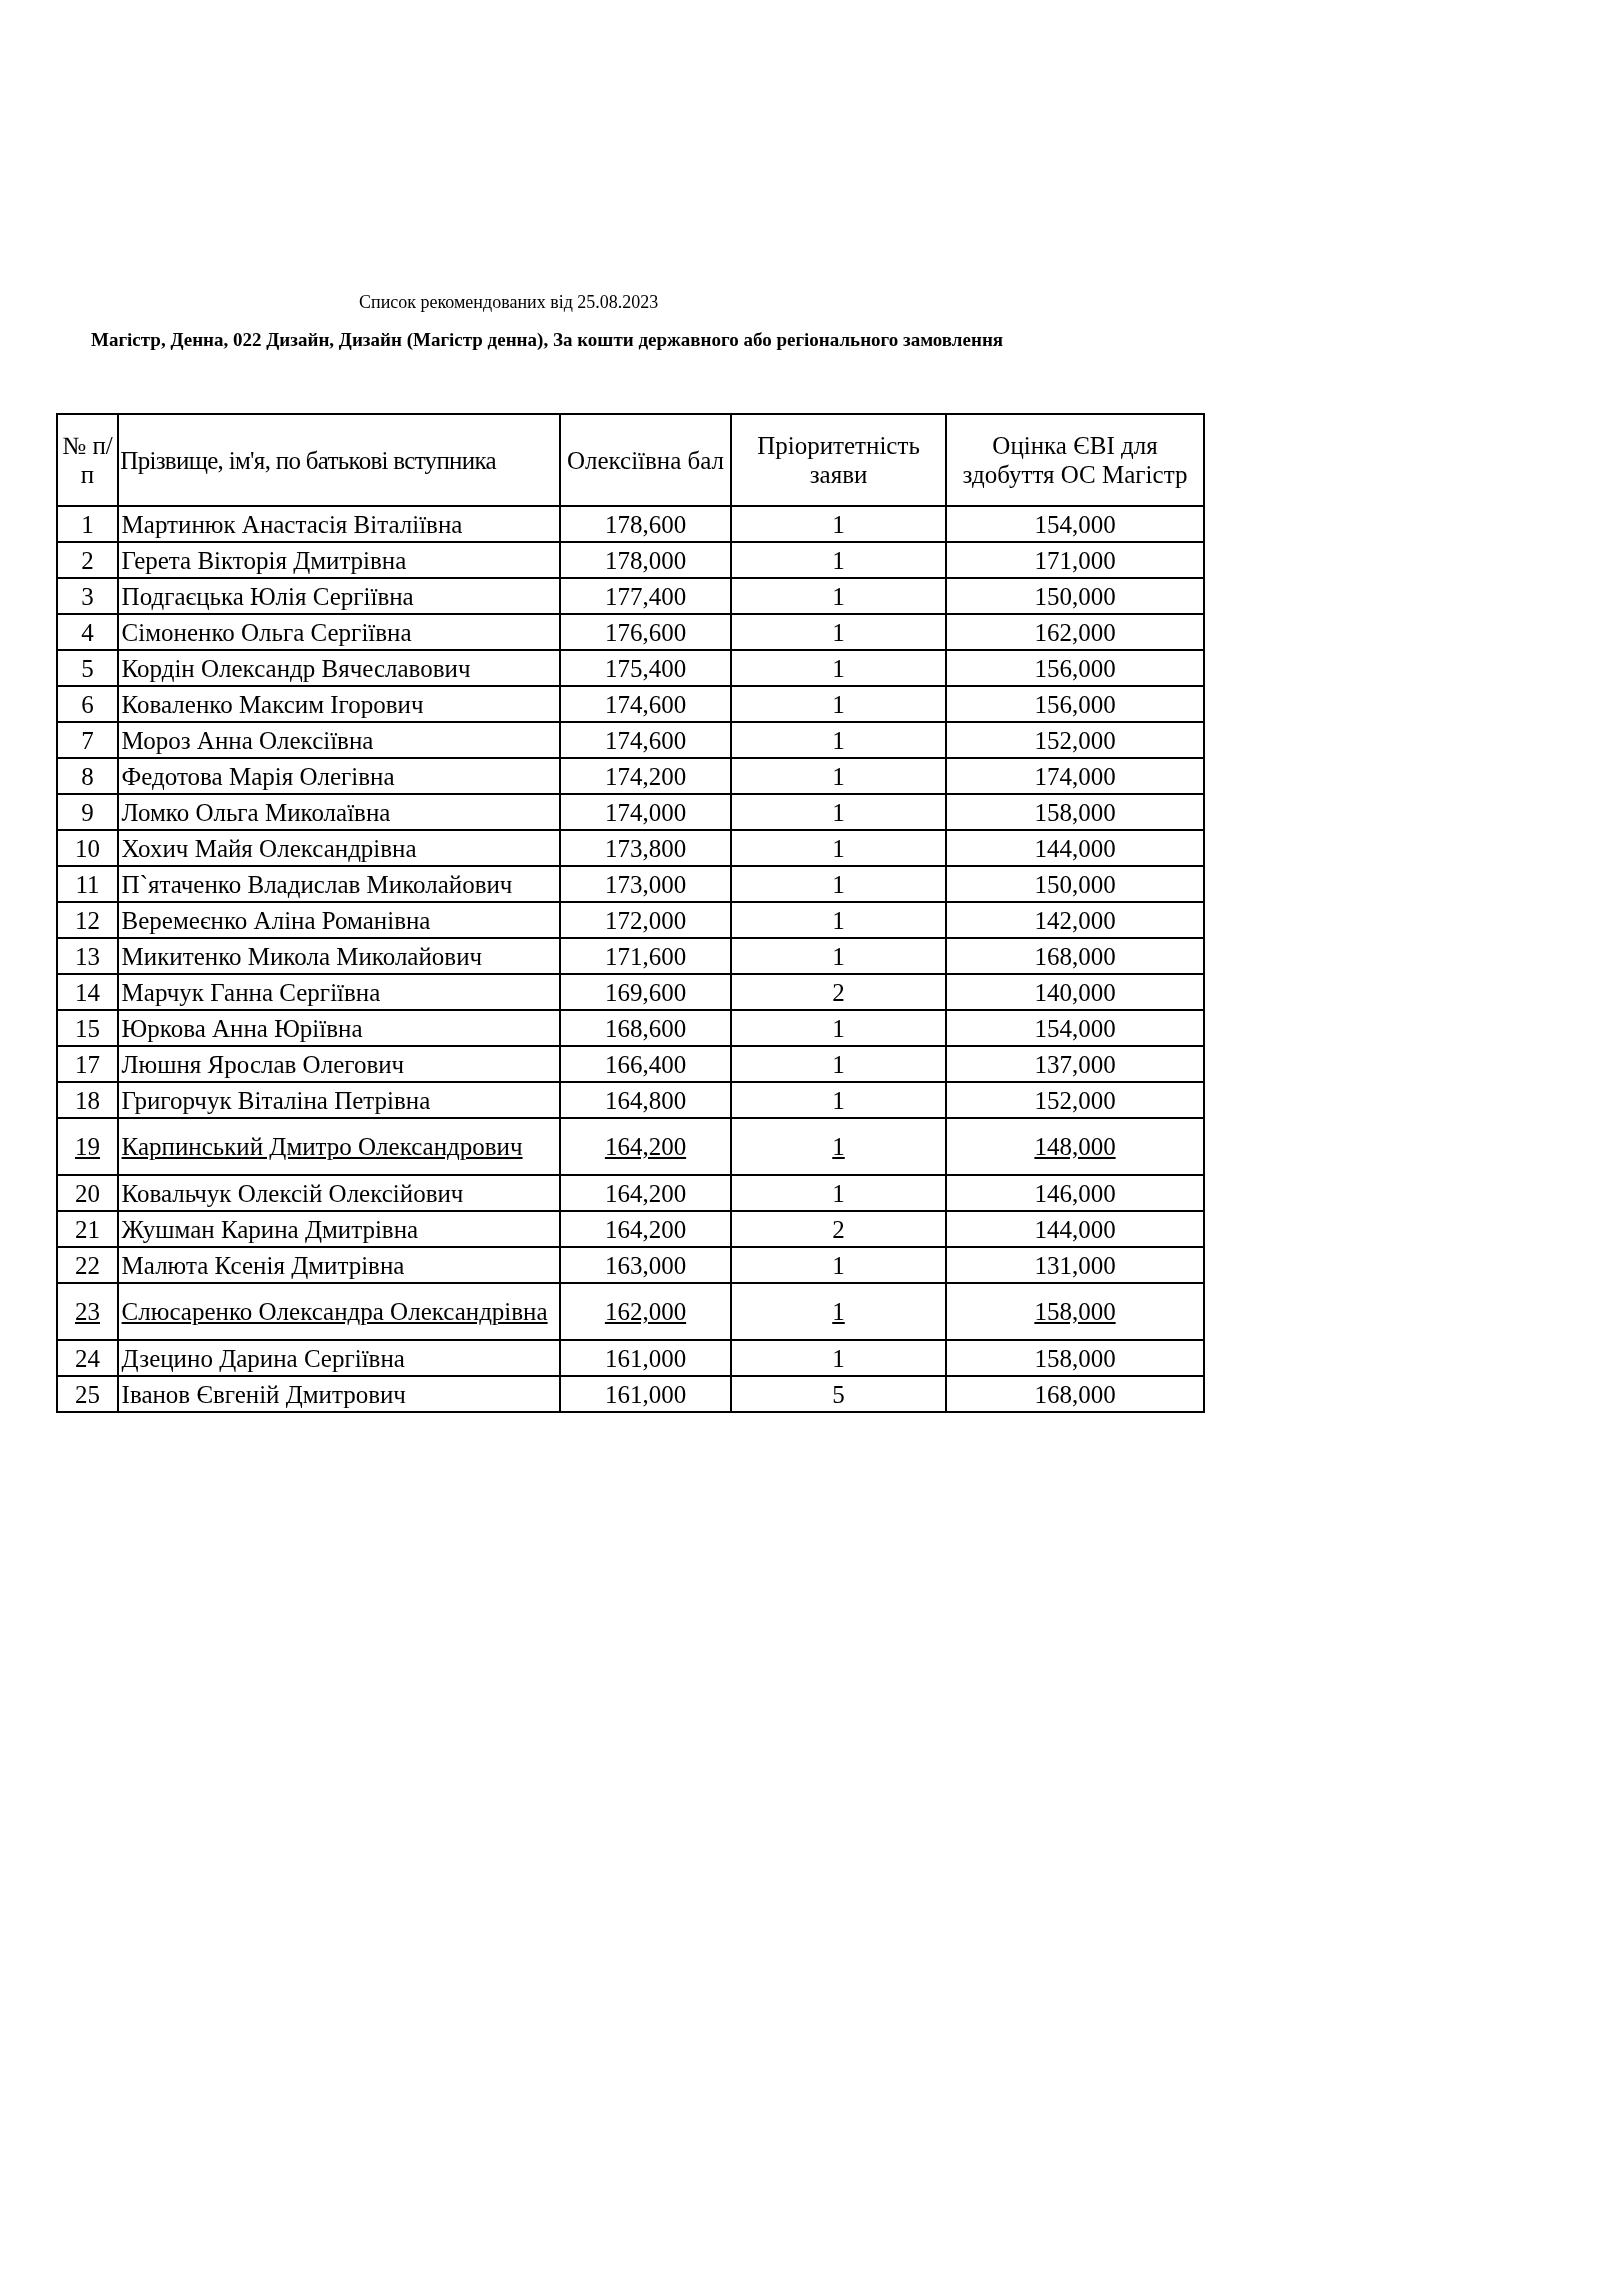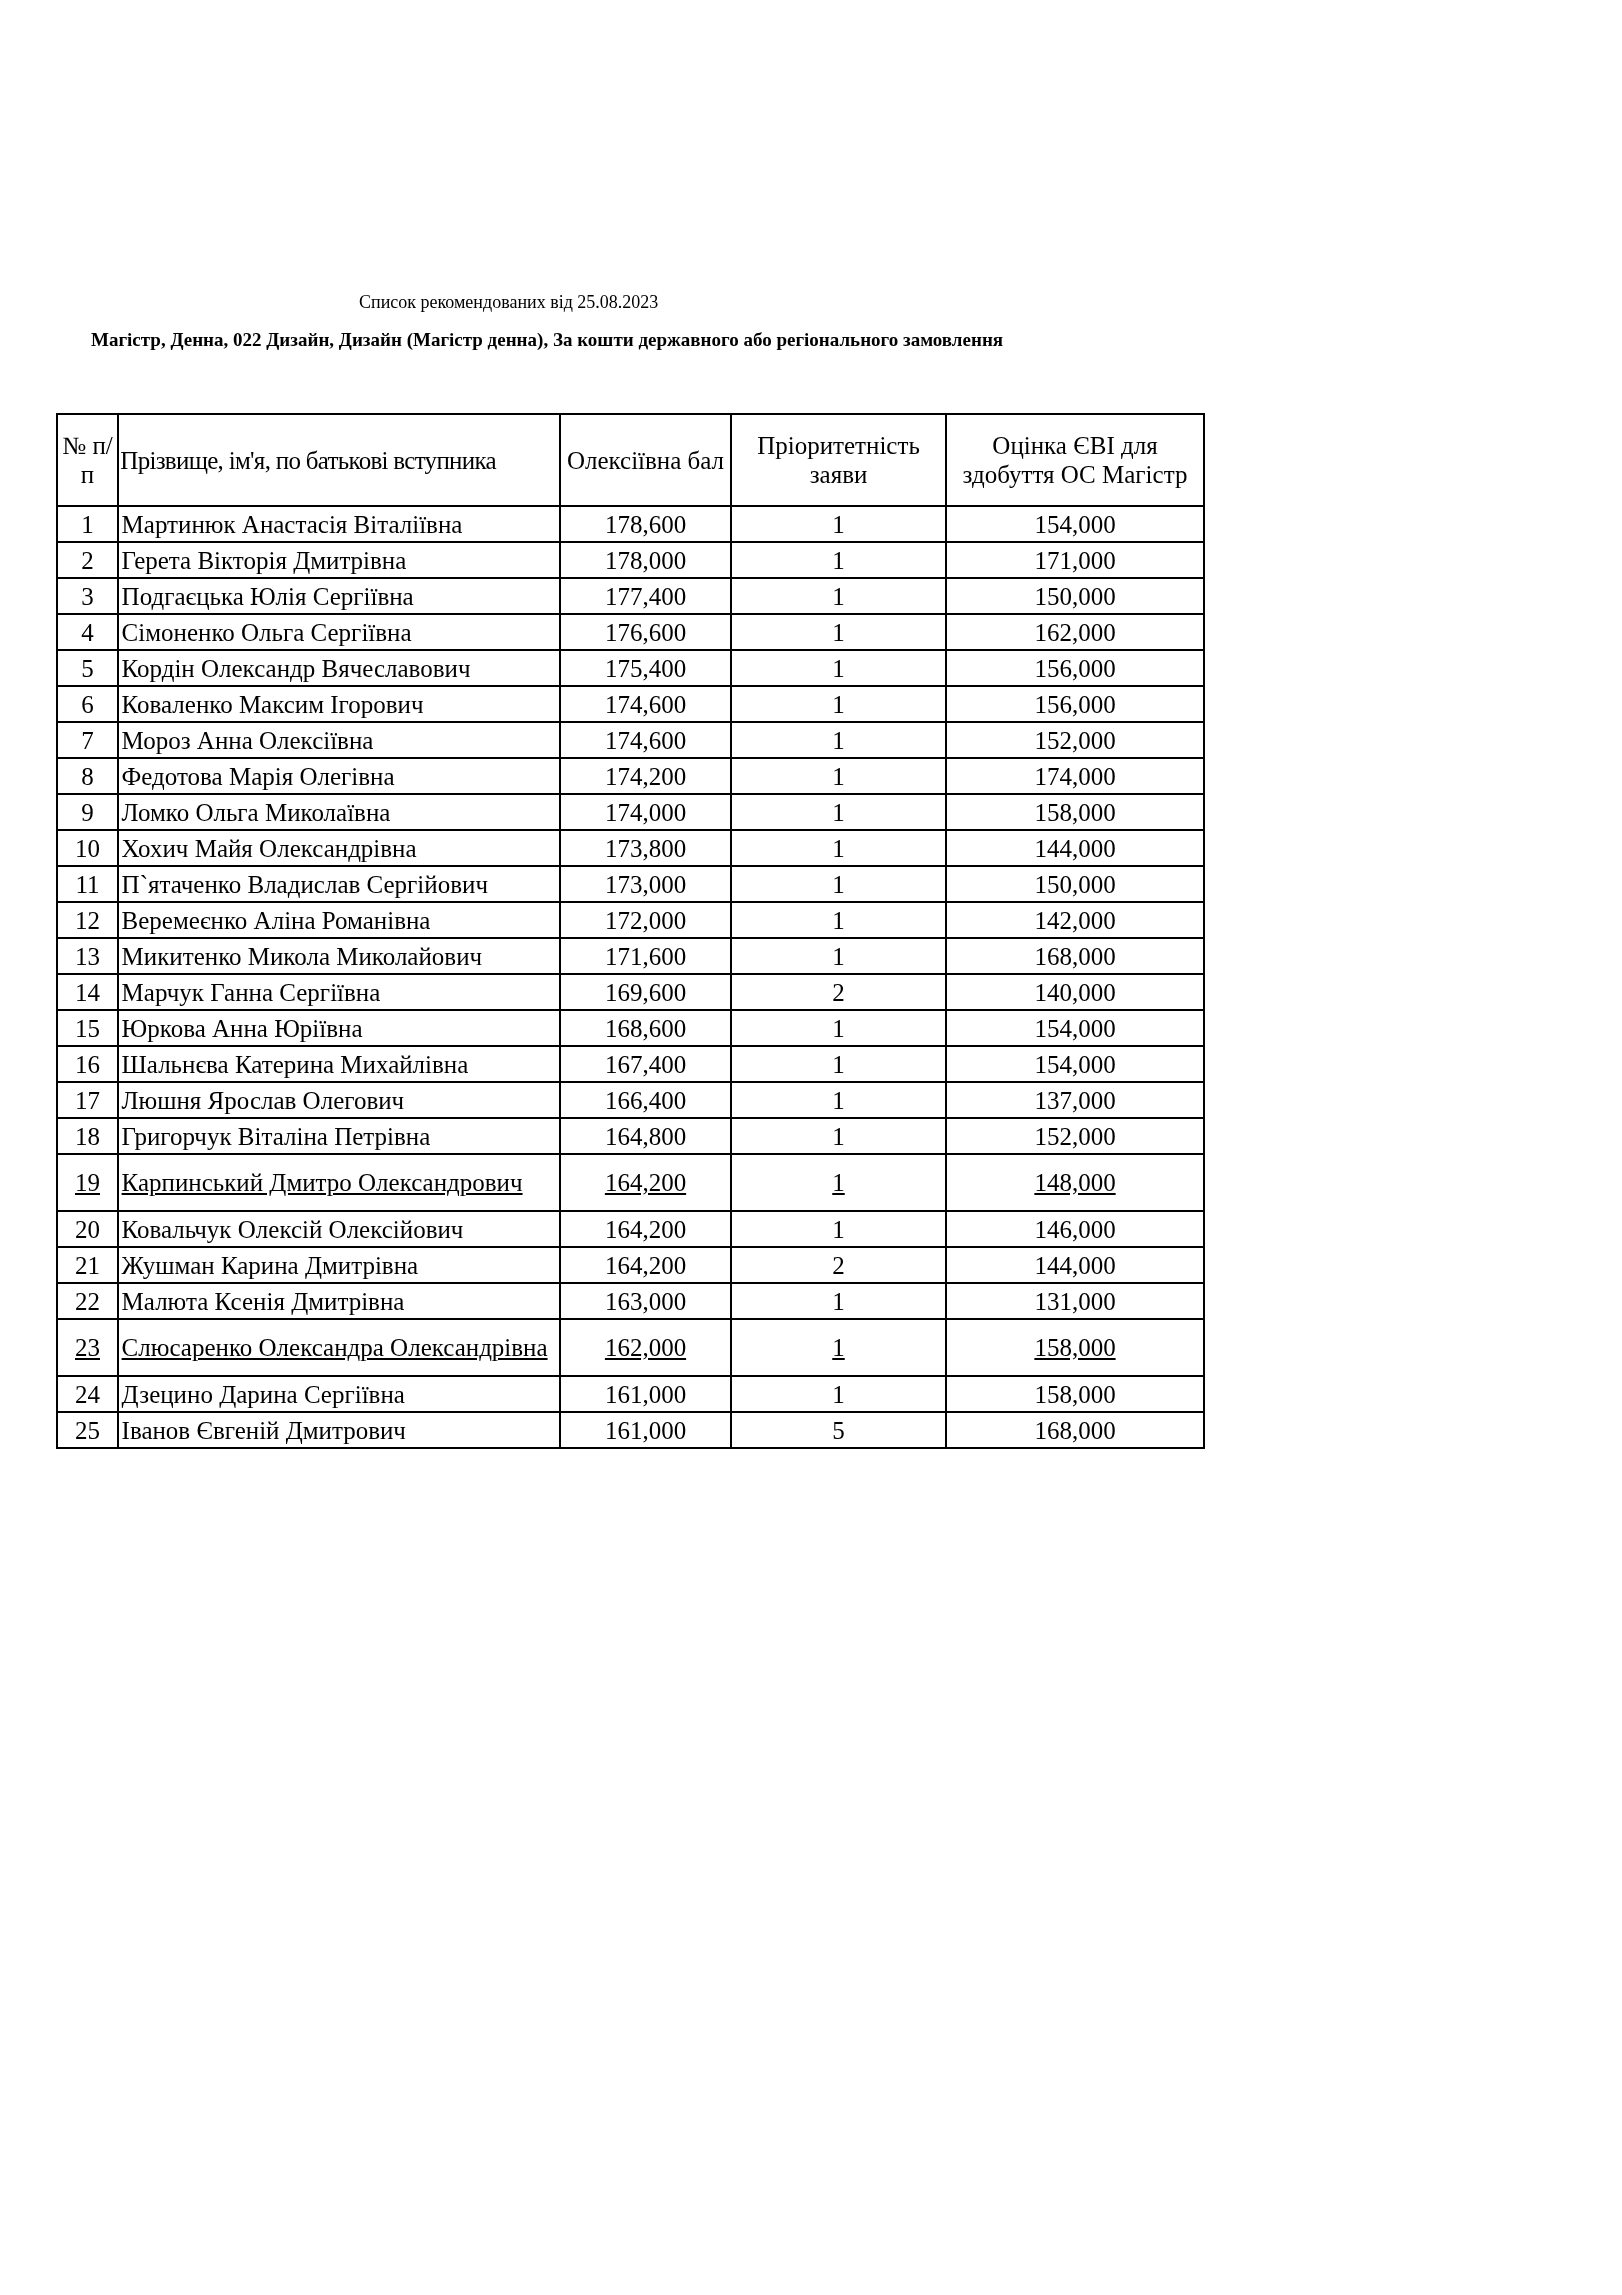--- a/index.html
+++ b/index.html
@@ -113,21 +113,21 @@
       </tr>
       <tr>
         <td class="num">10</td>
         <td class="name">Хохич Майя Олександрівна</td>
         <td class="c">173,800</td>
         <td class="c">1</td>
         <td class="c">144,000</td>
       </tr>
       <tr>
         <td class="num">11</td>
-        <td class="name">П`ятаченко Владислав Сергійович</td>
+        <td class="name">П`ятаченко Владислав Миколайович</td>
         <td class="c">173,000</td>
         <td class="c">1</td>
         <td class="c">150,000</td>
       </tr>
       <tr>
         <td class="num">12</td>
         <td class="name">Веремеєнко Аліна Романівна</td>
         <td class="c">172,000</td>
         <td class="c">1</td>
         <td class="c">142,000</td>
@@ -147,27 +147,20 @@
         <td class="c">140,000</td>
       </tr>
       <tr>
         <td class="num">15</td>
         <td class="name">Юркова Анна Юріївна</td>
         <td class="c">168,600</td>
         <td class="c">1</td>
         <td class="c">154,000</td>
       </tr>
       <tr>
-        <td class="num">16</td>
-        <td class="name">Шальнєва Катерина Михайлівна</td>
-        <td class="c">167,400</td>
-        <td class="c">1</td>
-        <td class="c">154,000</td>
-      </tr>
-      <tr>
         <td class="num">17</td>
         <td class="name">Люшня Ярослав Олегович</td>
         <td class="c">166,400</td>
         <td class="c">1</td>
         <td class="c">137,000</td>
       </tr>
       <tr>
         <td class="num">18</td>
         <td class="name">Григорчук Віталіна Петрівна</td>
         <td class="c">164,800</td>

